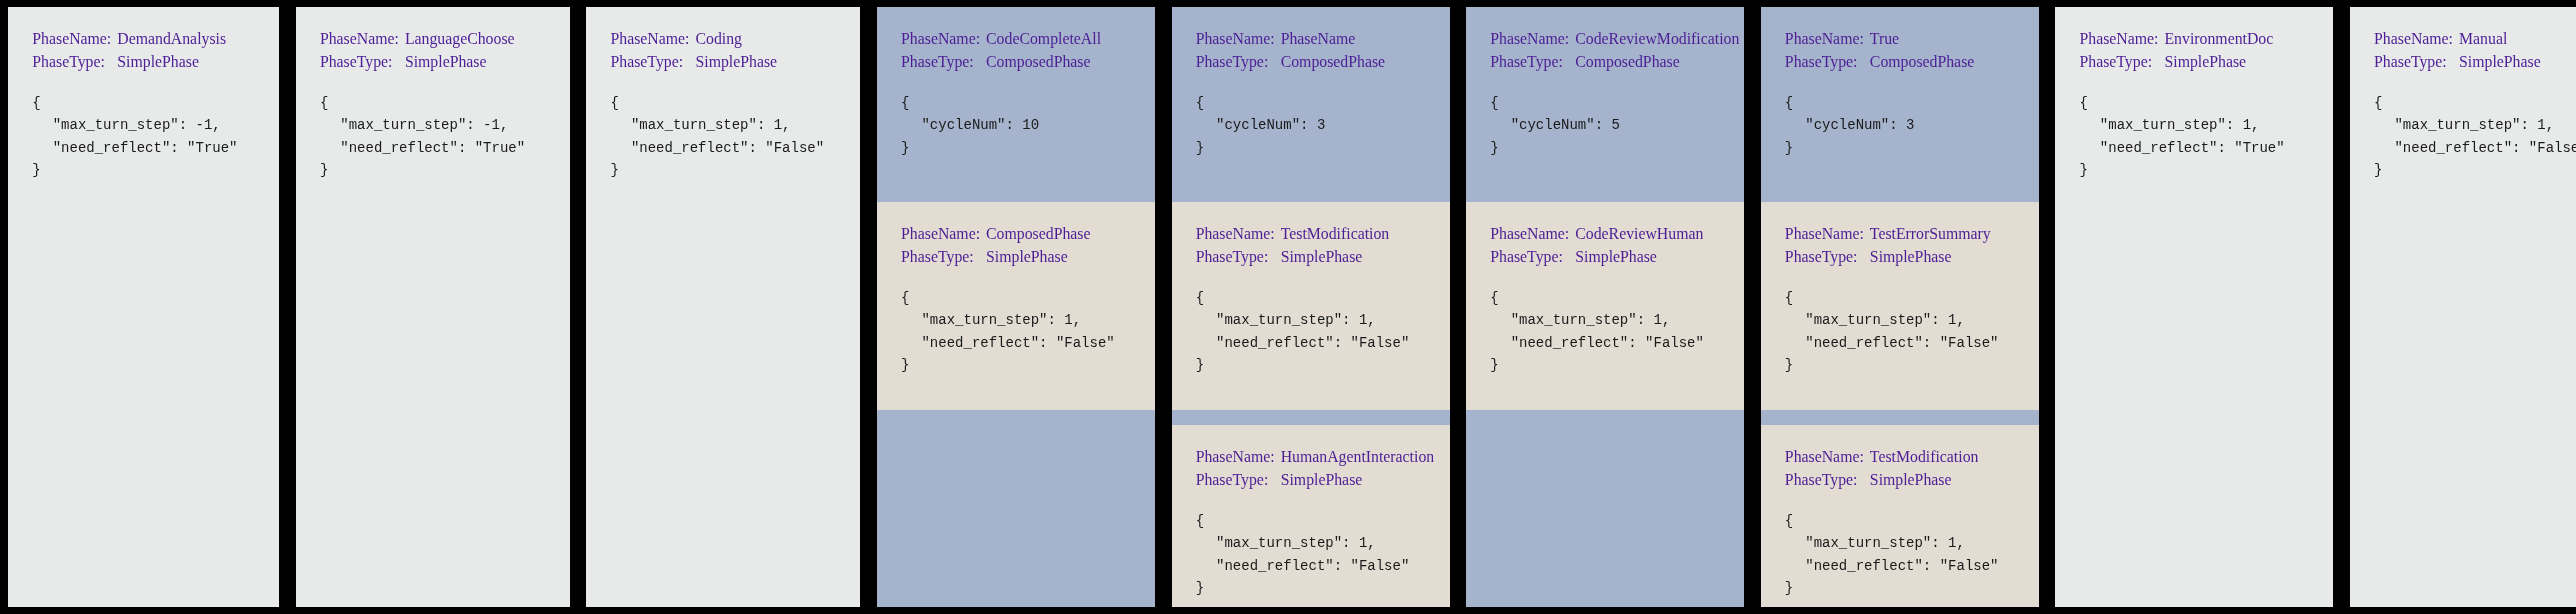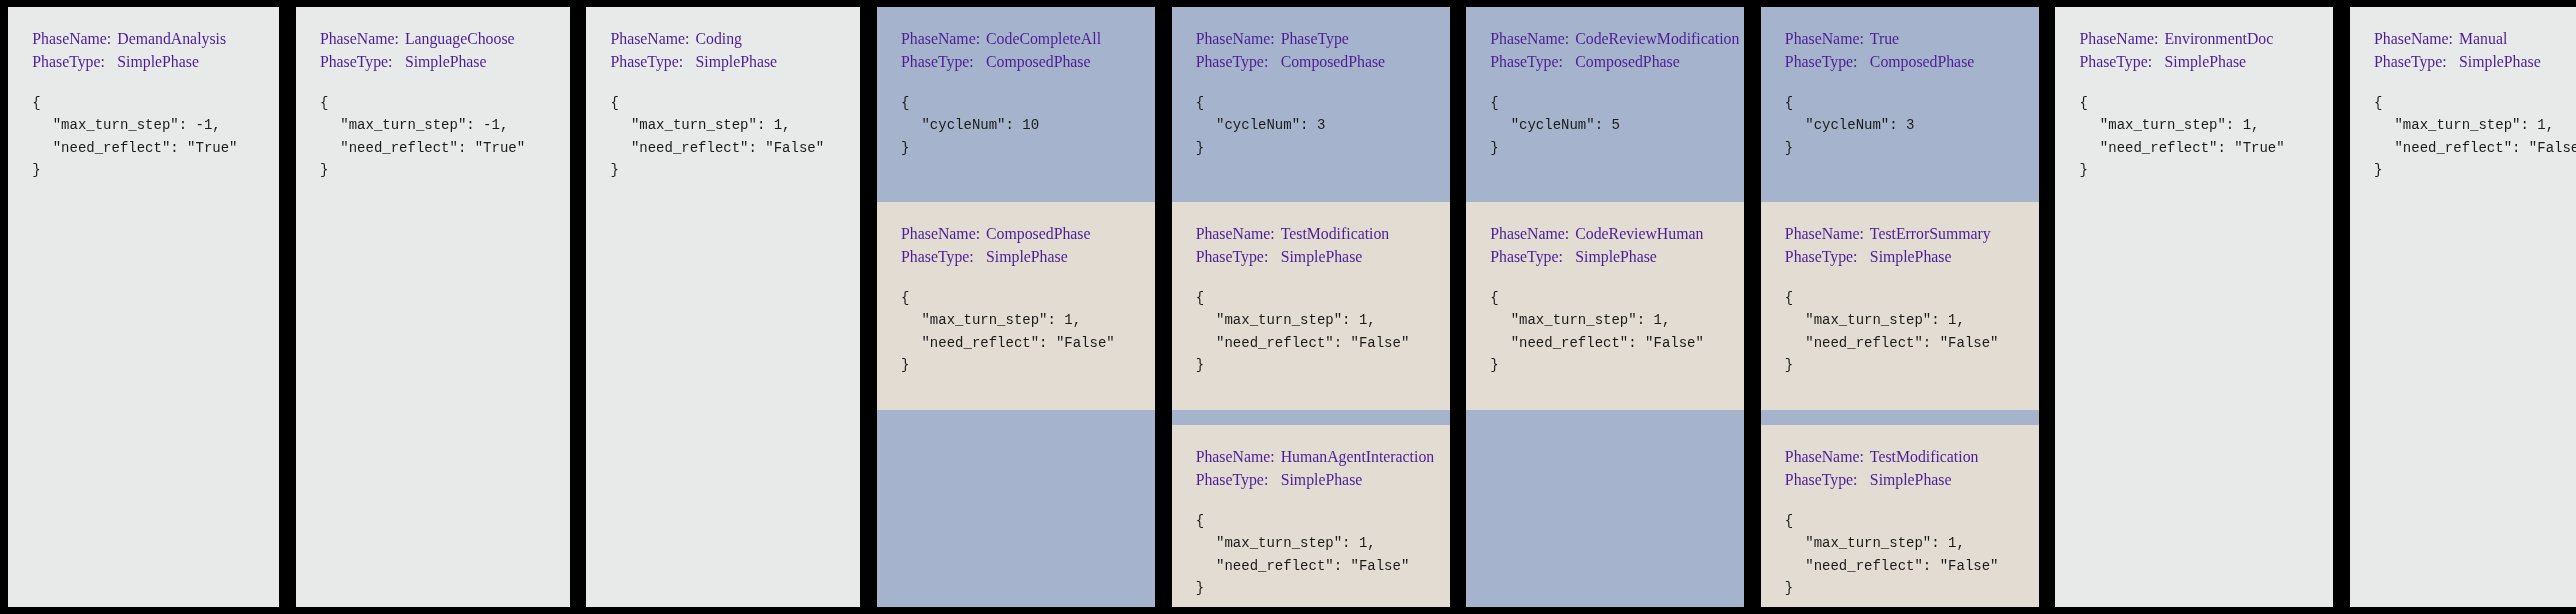--- a/index.html
+++ b/index.html
@@ -179,21 +179,21 @@
         </div>
         <div class="json"><span class="json-line">{</span><span class="json-line"><span class="ind">"max_turn_step": 1,</span></span><span class="json-line"><span class="ind">"need_reflect": "False"</span></span><span class="json-line">}</span></div>
       </div>
       <div class="filler"></div>
     </div>
     <div class="card composed w-codereview">
       <div class="panel head-composed">
         <div class="meta">
           <div class="meta-row">
             <span class="meta-label">PhaseName:</span>
-            <span class="meta-value">PhaseType</span>
+            <span class="meta-value">PhaseName</span>
           </div>
           <div class="meta-row">
             <span class="meta-label">PhaseType:</span>
             <span class="meta-value">ComposedPhase</span>
           </div>
         </div>
         <div class="json"><span class="json-line">{</span><span class="json-line"><span class="ind">"cycleNum": 3</span></span><span class="json-line">}</span></div>
       </div>
       <div class="panel sub">
         <div class="meta">

